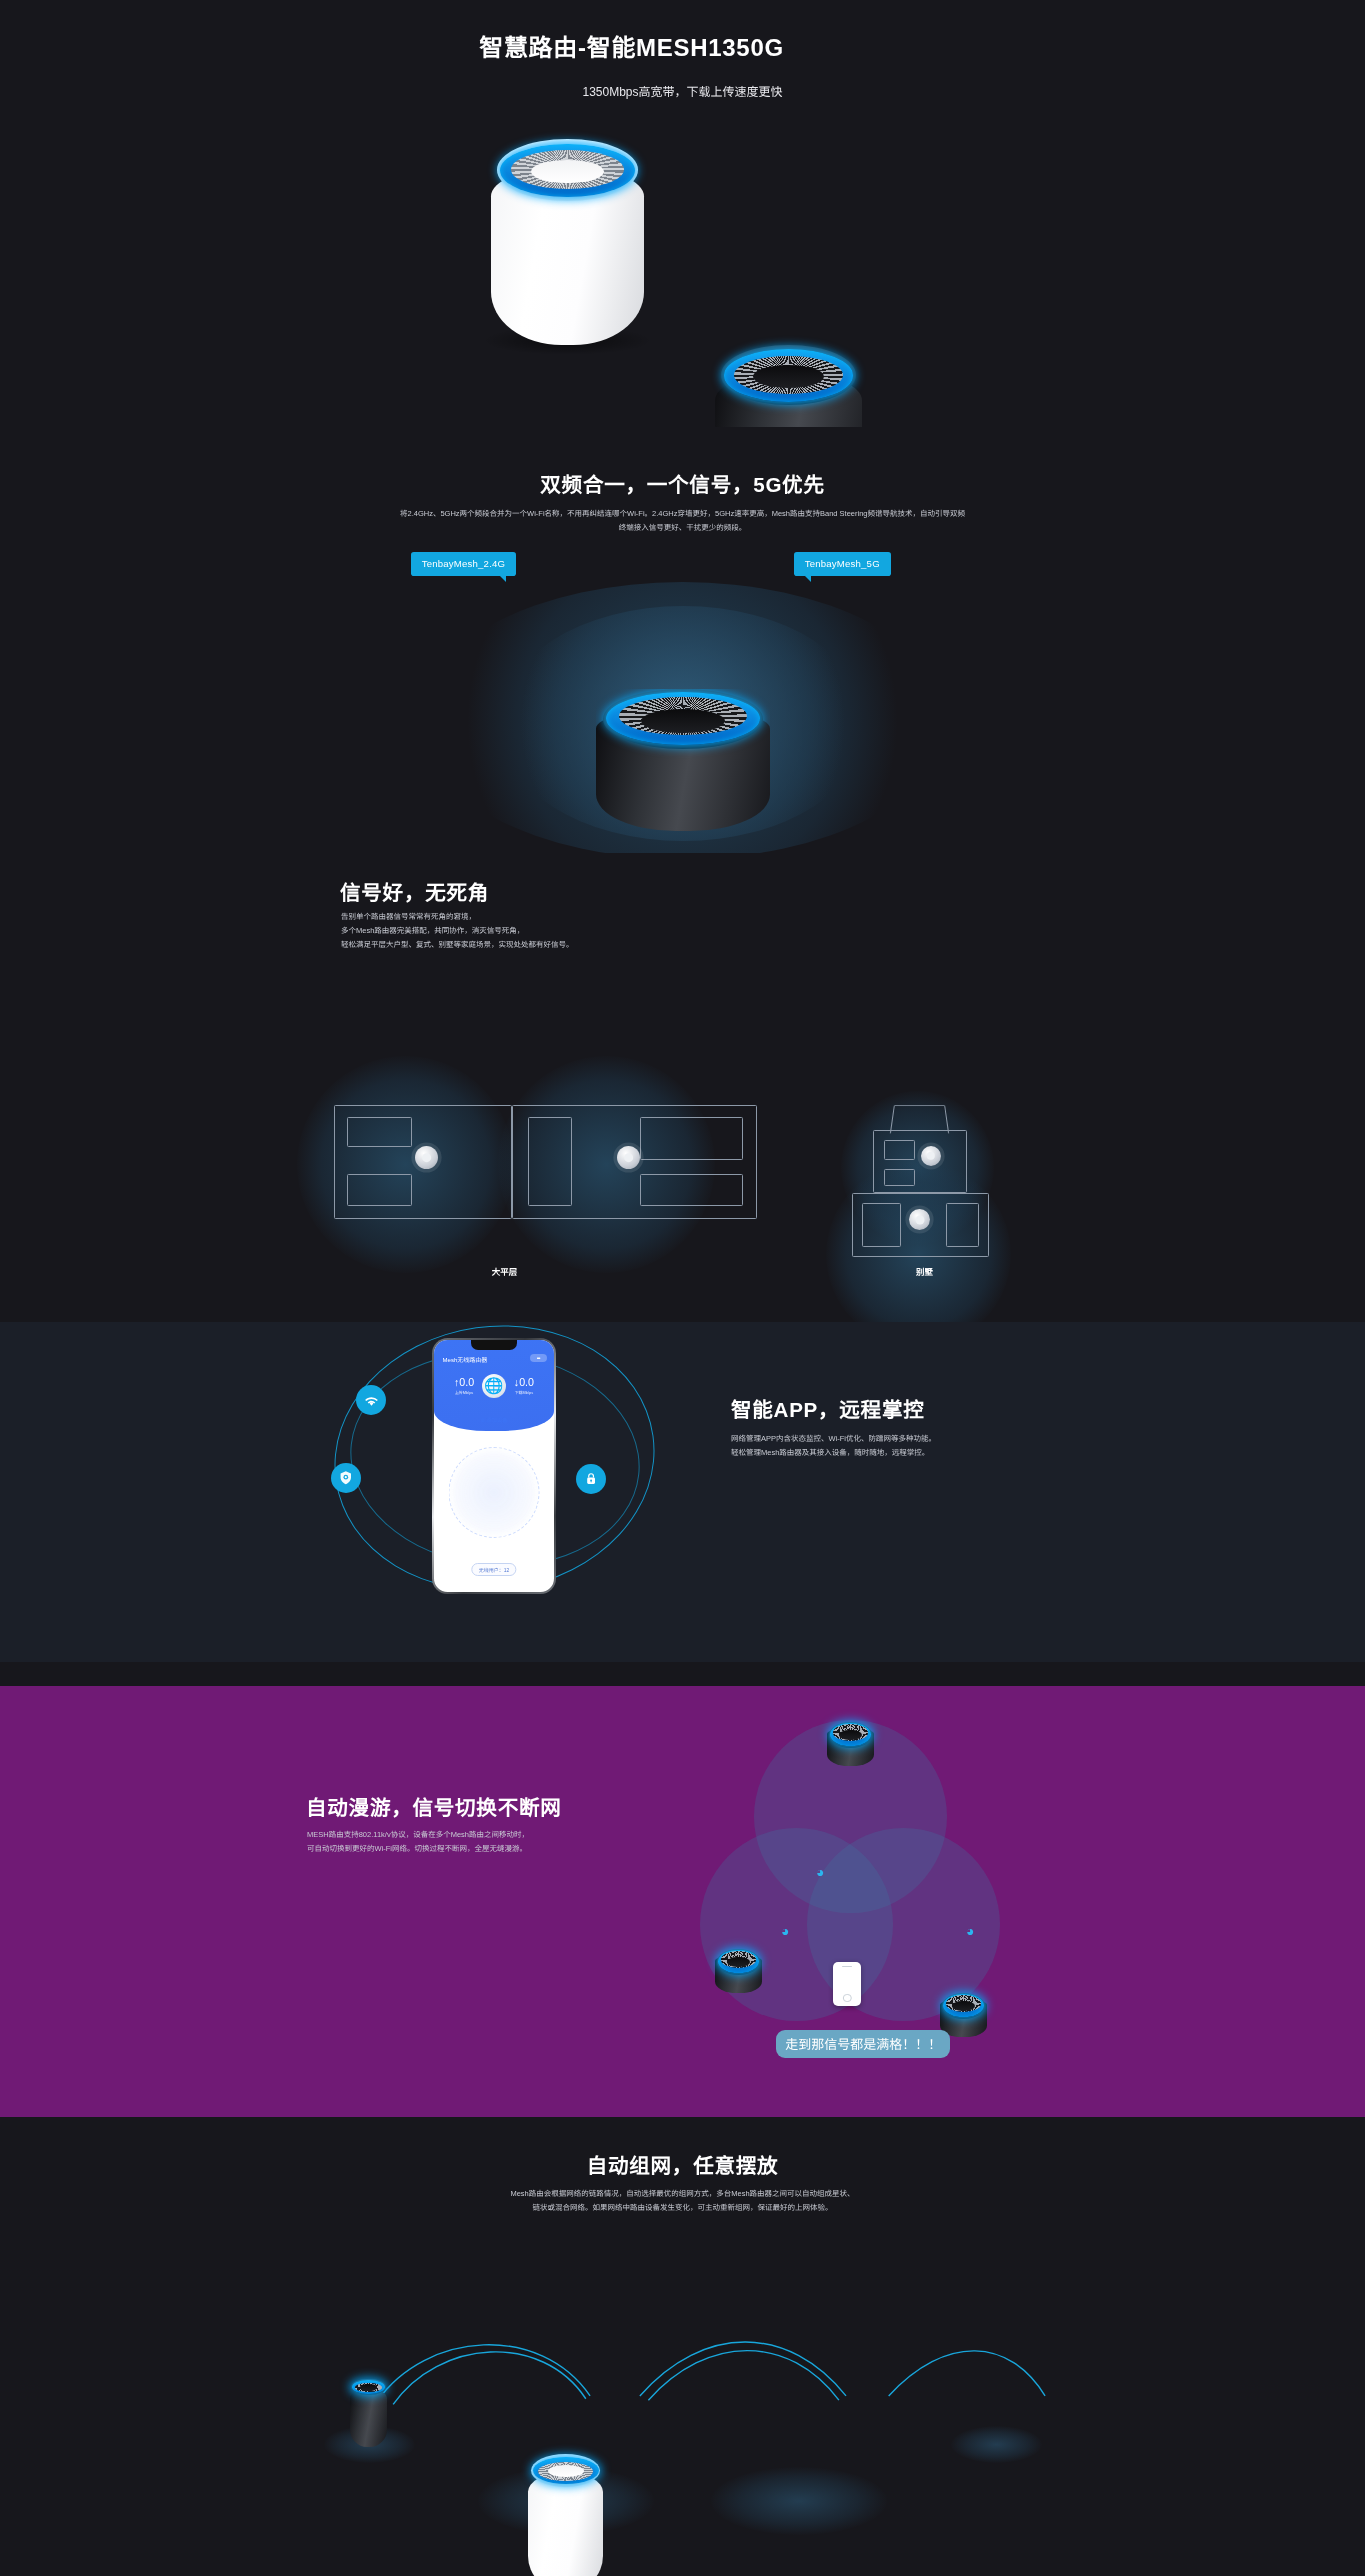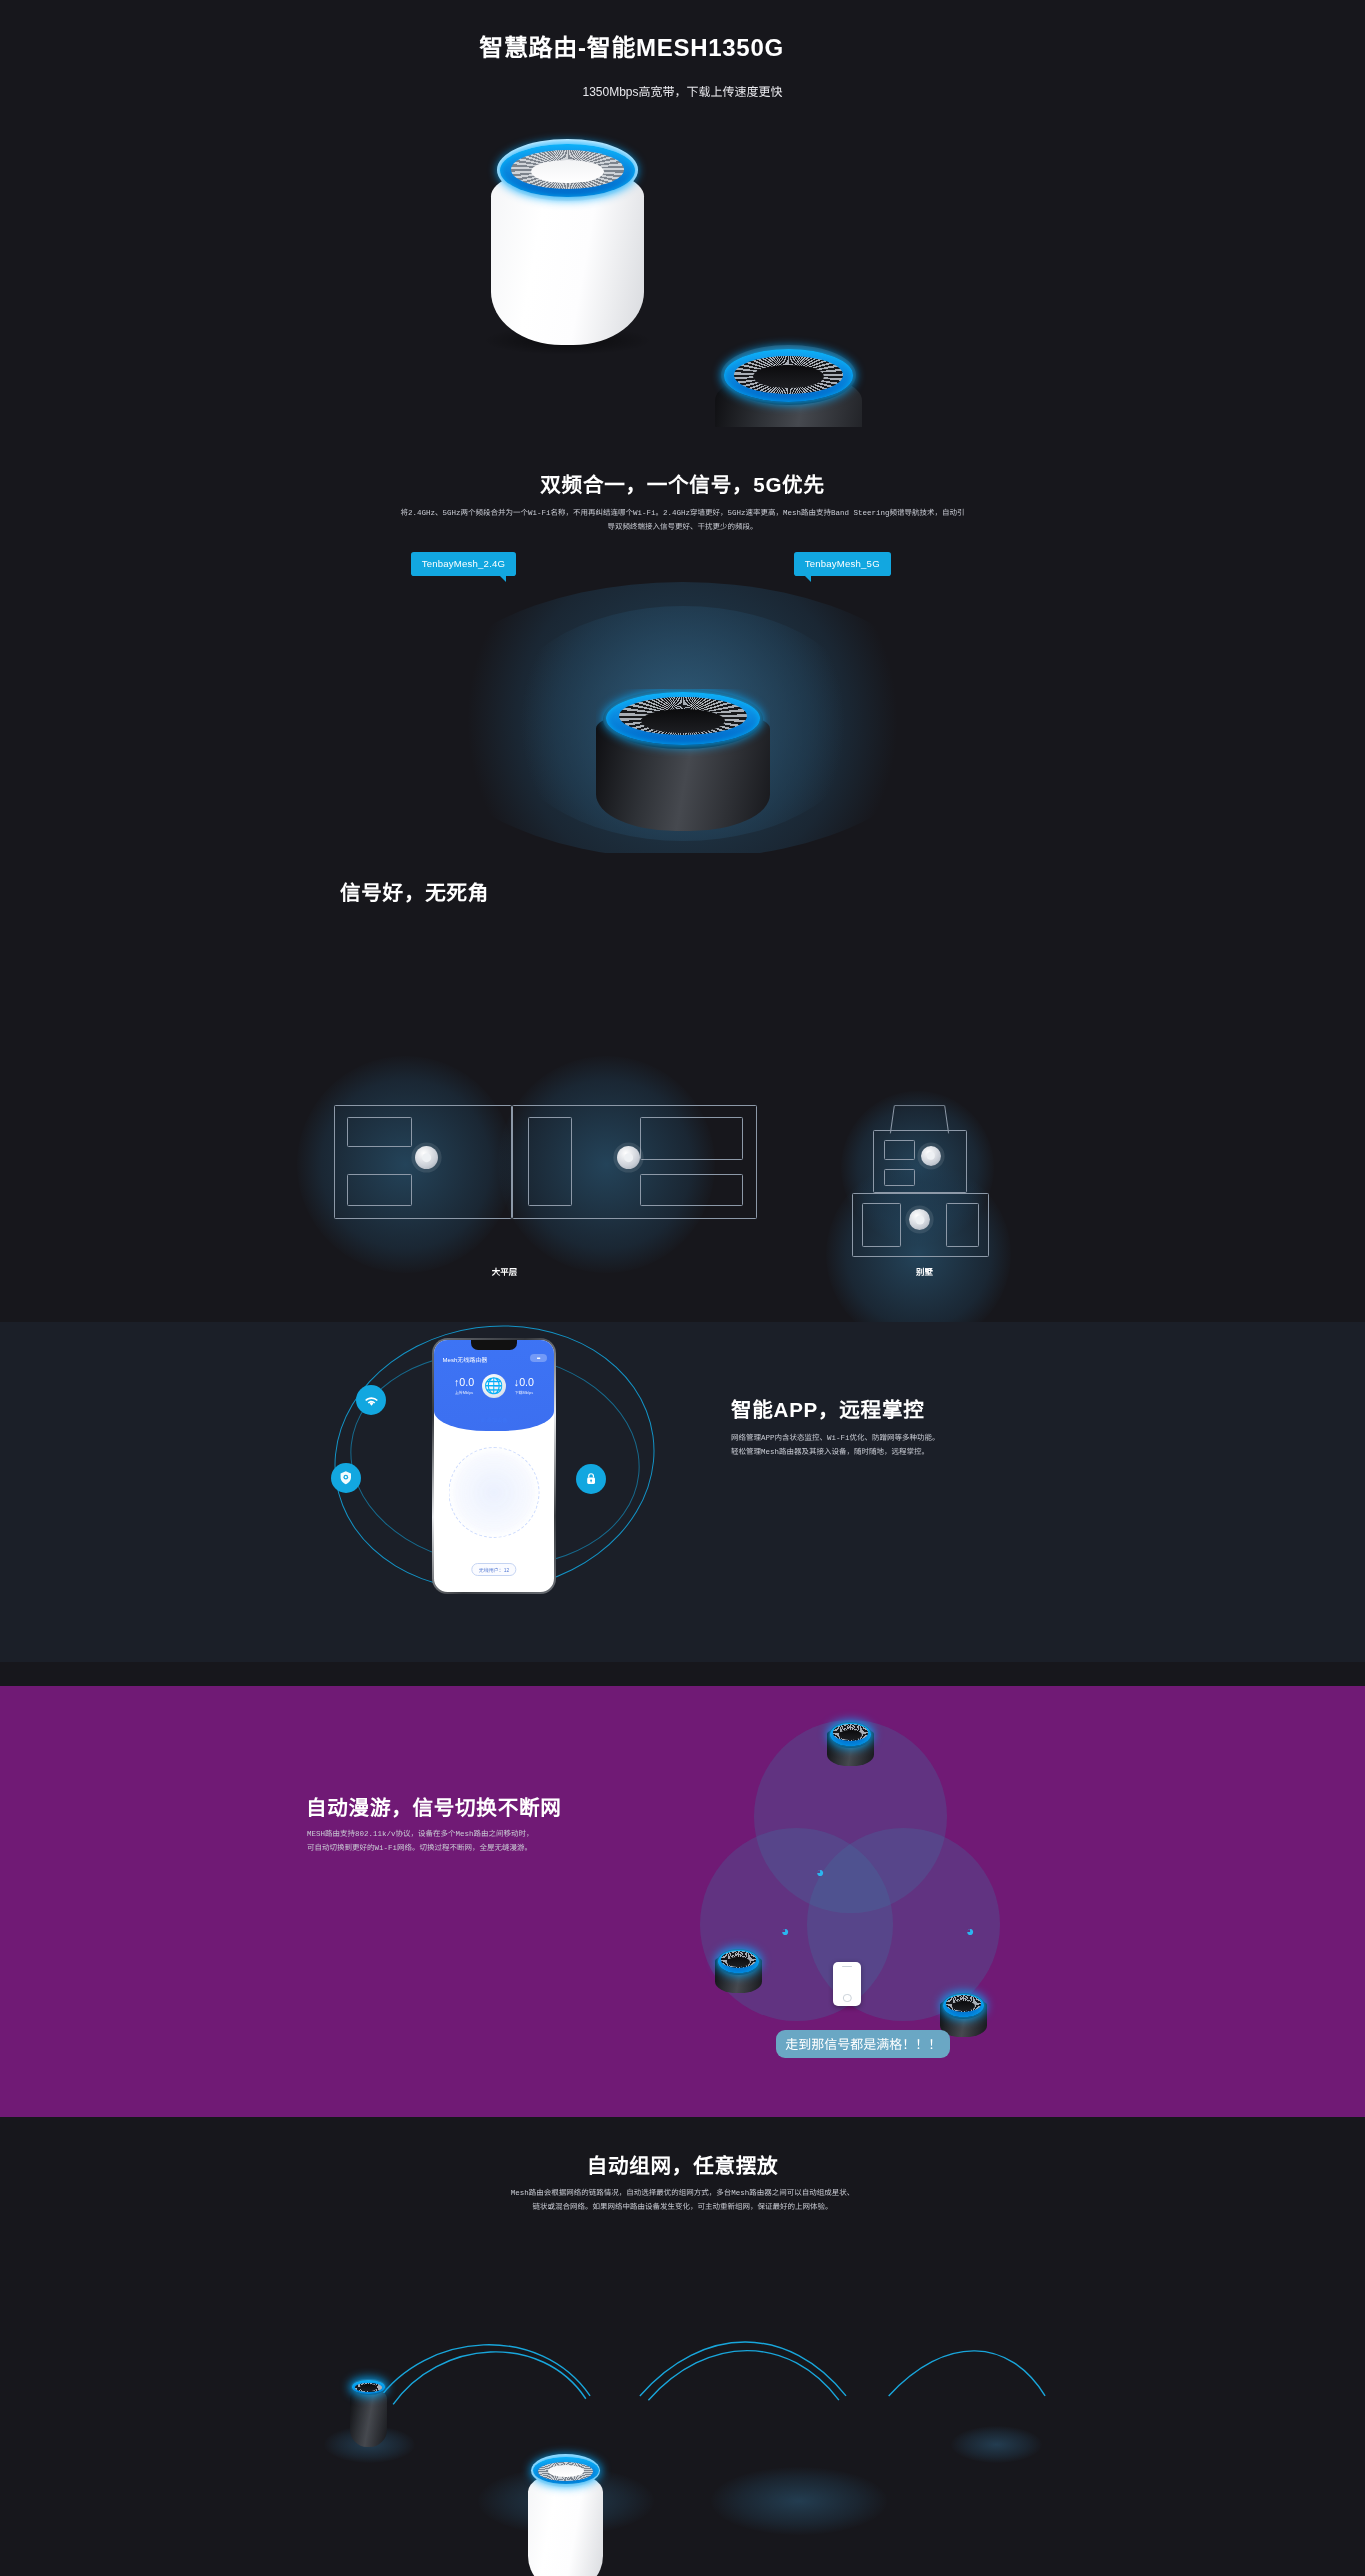--- a/index.html
+++ b/index.html
@@ -17,21 +17,21 @@
   #sec-dualband  { top:427px;  height:427px;  background:#17171c; }
   #sec-coverage  { top:853px; height:469px;  background:#17171c; }
   #sec-app       { top:1322px; height:340px;  background:#1b1f28; }
   #sec-roam      { top:1686px; height:455px;  background:#701a75; }
   #sec-mesh      { top:2117px; height:459px;  background:#17171c; }
 
   
   .h1 { font-size:24px; font-weight:bold; letter-spacing:0.7px; text-align:center; color:#fff; }
   .sub { font-size:12px; text-align:center; color:#e8e8ec; font-weight:400; }
   .h2 { font-size:20.6px; font-weight:bold; color:#fff; letter-spacing:0.7px; }
-  .body-txt { font-size:7.5px; line-height:1.85; color:#c9ccd4; font-weight:400;font-family:Liberation Mono, monospace; }
+  .body-txt { font-size:7.5px; line-height:1.85; color:#c9ccd4; font-weight:400; }
   .caption { font-size:8.5px; font-weight:bold; color:#fff; text-align:center; }
 
   
   #hero-title { position:absolute; top:28.4px; left:0; width:1263px; }
   #hero-sub   { position:absolute; top:82px; left:0; width:1365px; }
   .router-hero { position:absolute; }
 
   
   .rtr { position:relative; }
   .rtr .body {
@@ -247,20 +247,25 @@
     <div class="body"></div>
     <div class="rim" style="height:42%;"></div>
     <div class="glow" style="height:37%;"></div>
     <div class="grille" style="height:27%;"></div>
     <div class="hole" style="top:14%; height:17%;"></div>
   </div>
 </section>
 
 <section class="sec" id="sec-coverage">
   <div class="h2" id="cov-title">信号好，无死角</div>
+  <div id="cov-desc">
+    <div class="body-txt">告别单个路由器信号常常有死角的窘境，</div>
+    <div class="body-txt">多个Mesh路由器完美搭配，共同协作，消灭信号死角，</div>
+    <div class="body-txt">轻松满足平层大户型、复式、别墅等家庭场景，实现处处都有好信号。</div>
+  </div>
 
   <div>
     <div class="halo" style="left:297px; top:203px; width:217px; height:217px;"></div>
     <div class="halo" style="left:498px; top:203px; width:217px; height:217px;"></div>
     <div class="floor" style="left:334px; top:252px; width:178px; height:114px;"></div>
     <div class="floor" style="left:512px; top:252px; width:245px; height:114px;"></div>
     <div class="floor" style="left:347px; top:264px; width:65px; height:30px;"></div>
     <div class="floor" style="left:347px; top:321px; width:65px; height:32px;"></div>
     <div class="floor" style="left:528px; top:264px; width:44px; height:89px;"></div>
     <div class="floor" style="left:640px; top:264px; width:103px; height:43px;"></div>

